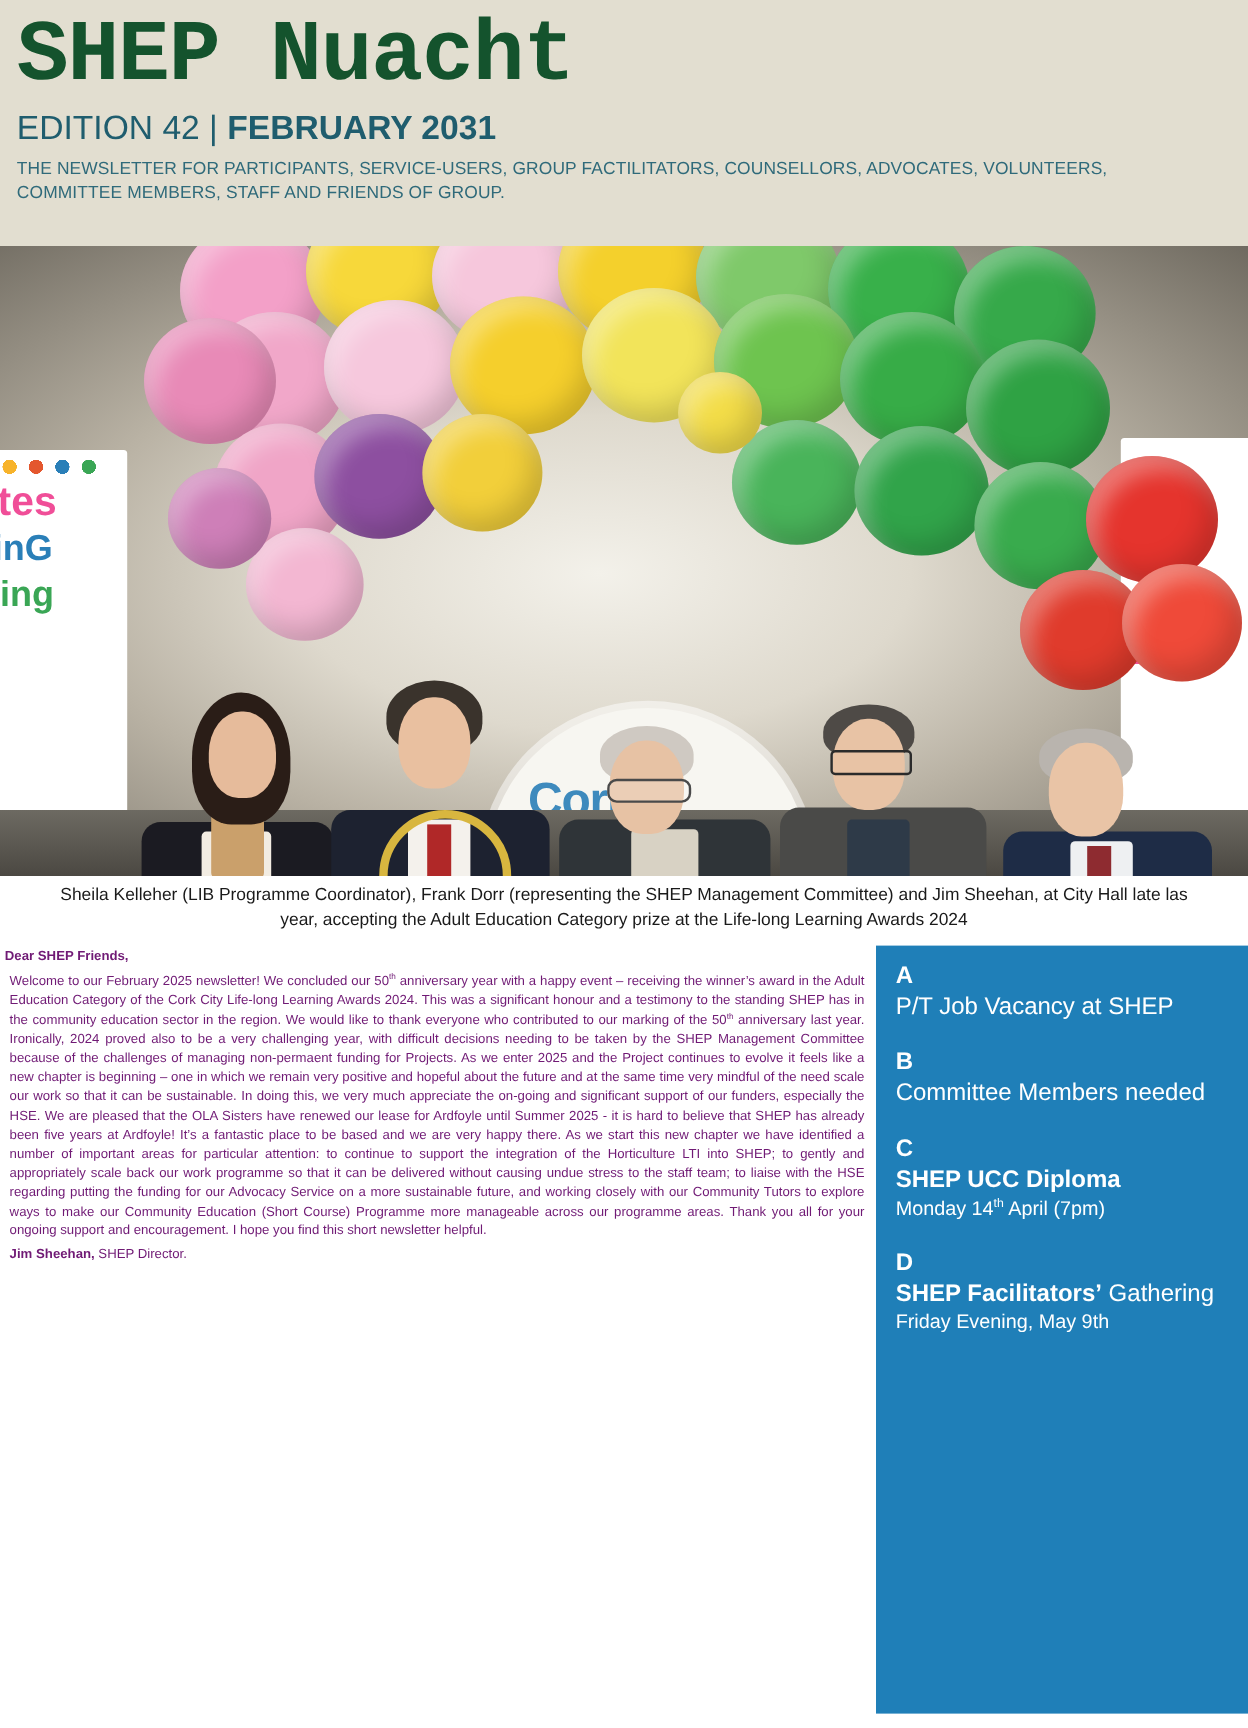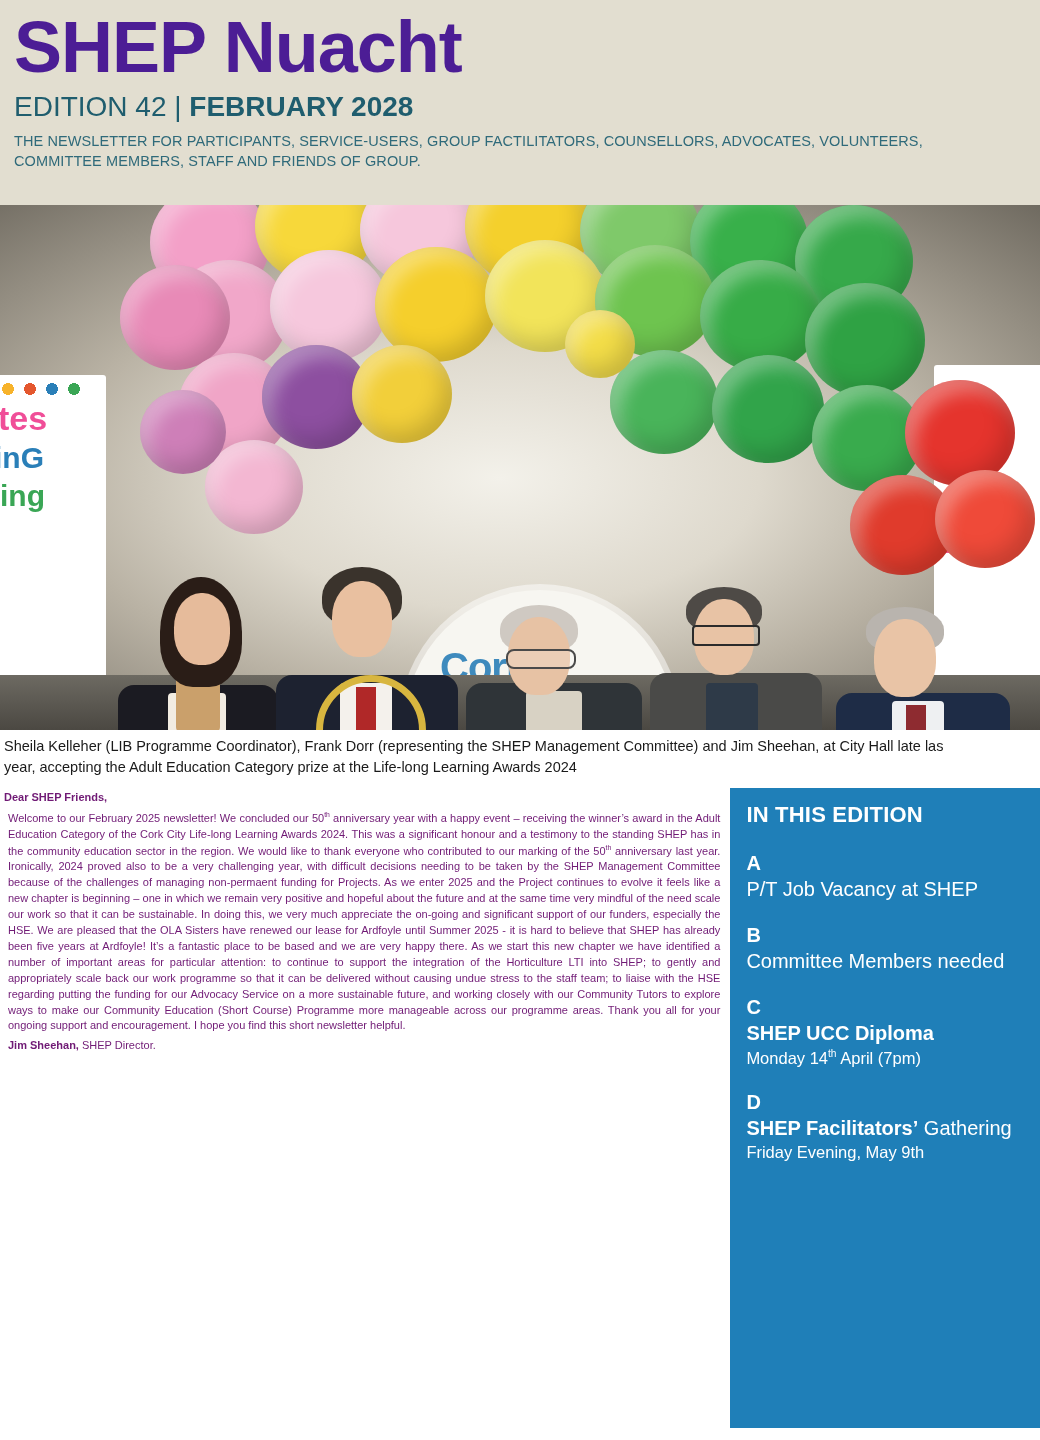--- a/index.html
+++ b/index.html
@@ -18,24 +18,25 @@
   
   .masthead {
     background: #e2ded0;
     padding: 10px 14px 8px 14px;
     box-sizing: border-box;
     height: 205px;
   }
   .masthead-title {
     font-size: 72px;
     font-weight: bold;
-    color: #4c1d95;
+    color: #14532d;
     letter-spacing: -1px;
     line-height: 1.05;
     margin: 0 0 6px 0;
+    font-family: Liberation Mono, monospace;
   }
   .masthead-edition {
     font-size: 28px;
     color: #1f5d6e;
     margin-bottom: 10px;
     line-height: 1.1;
   }
   .masthead-edition .edition-num {
     font-weight: normal;
   }
@@ -151,21 +152,21 @@
     position:absolute; left:0; right:0; bottom:0; height:55px;
     background: linear-gradient(#6d6a62, #4b4842);
   }
 
   .caption-bar {
     width: 1040px;
     padding: 6px 4px 10px 4px;
     box-sizing: border-box;
     font-size: 14.5px;
     color: #1a1a1a;
-    text-align: left;
+    text-align: center;
     line-height: 1.45;
     background: #fff;
   }
 
   
   .content {
     display: flex;
     width: 1040px;
     padding: 0;
     box-sizing: border-box;
@@ -214,21 +215,21 @@
     margin-top: 1px;
   }
   sup { font-size: 0.62em; vertical-align: super; }
 </style>
 </head>
 <body>
 
 <div class="masthead">
   <div class="masthead-title">SHEP Nuacht</div>
   <div class="masthead-edition">
-    <span class="edition-num">EDITION 42 | </span><span class="edition-month">FEBRUARY 2028</span>
+    <span class="edition-num">EDITION 42 | </span><span class="edition-month">FEBRUARY 2031</span>
   </div>
   <div class="masthead-sub">
     <div>THE NEWSLETTER FOR PARTICIPANTS, SERVICE-USERS, GROUP FACTILITATORS, COUNSELLORS, ADVOCATES, VOLUNTEERS,</div>
     <div>COMMITTEE MEMBERS, STAFF AND FRIENDS OF GROUP.</div>
   </div>
 </div>
 
 <div class="hero">
   <div class="hero-stage"></div>
 
@@ -352,21 +353,20 @@
 
 <div class="content">
 
   <div class="letter">
     <span class="greeting">Dear SHEP Friends,</span>
     <p>Welcome to our February 2025 newsletter! We concluded our 50<sup>th</sup> anniversary year with a happy event – receiving the winner’s award in the Adult Education Category of the Cork City Life-long Learning Awards 2024. This was a significant honour and a testimony to the standing SHEP has in the community education sector in the region. We would like to thank everyone who contributed to our marking of the 50<sup>th</sup> anniversary last year. Ironically, 2024 proved also to be a very challenging year, with difficult decisions needing to be taken by the SHEP Management Committee because of the challenges of managing non-permaent funding for Projects. As we enter 2025 and the Project continues to evolve it feels like a new chapter is beginning – one in which we remain very positive and hopeful about the future and at the same time very mindful of the need scale our work so that it can be sustainable.  In doing this, we very much appreciate the on-going and significant support of our funders, especially the HSE. We are pleased that the OLA Sisters have renewed our lease for Ardfoyle until Summer 2025 - it is hard to believe that SHEP has already been five years at Ardfoyle! It’s a fantastic place to be based and we are very happy there. As we start this new chapter we have identified a number of important areas for particular attention: to continue to support the integration of the Horticulture LTI into SHEP; to gently and appropriately scale back our work programme so that it can be delivered without causing undue stress to the staff team; to liaise with the HSE regarding putting  the funding for our Advocacy Service on a more sustainable future, and working closely with our Community Tutors to explore ways to make our Community Education (Short Course) Programme more manageable across our programme areas. Thank you all for your ongoing support and encouragement. I hope you find this short newsletter helpful.</p>
     <p><span class="signoff-name">Jim Sheehan,</span><span> SHEP Director.</span></p>
   </div>
 
   <div class="edition-box">
-    <h2>IN THIS EDITION</h2>
 
     <div class="edition-item">
       <div class="edition-letter">A</div>
       <div class="edition-title">P/T Job Vacancy at SHEP</div>
     </div>
 
     <div class="edition-item">
       <div class="edition-letter">B</div>
       <div class="edition-title">Committee Members needed</div>
     </div>

